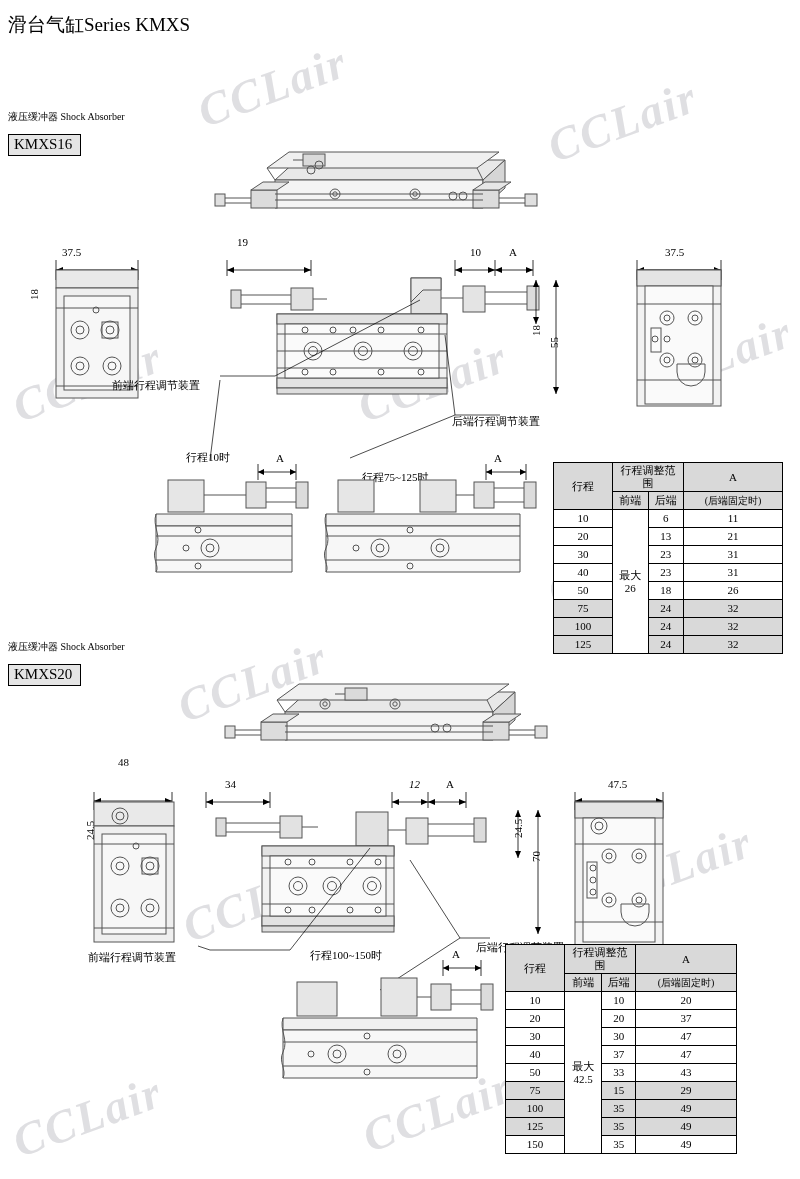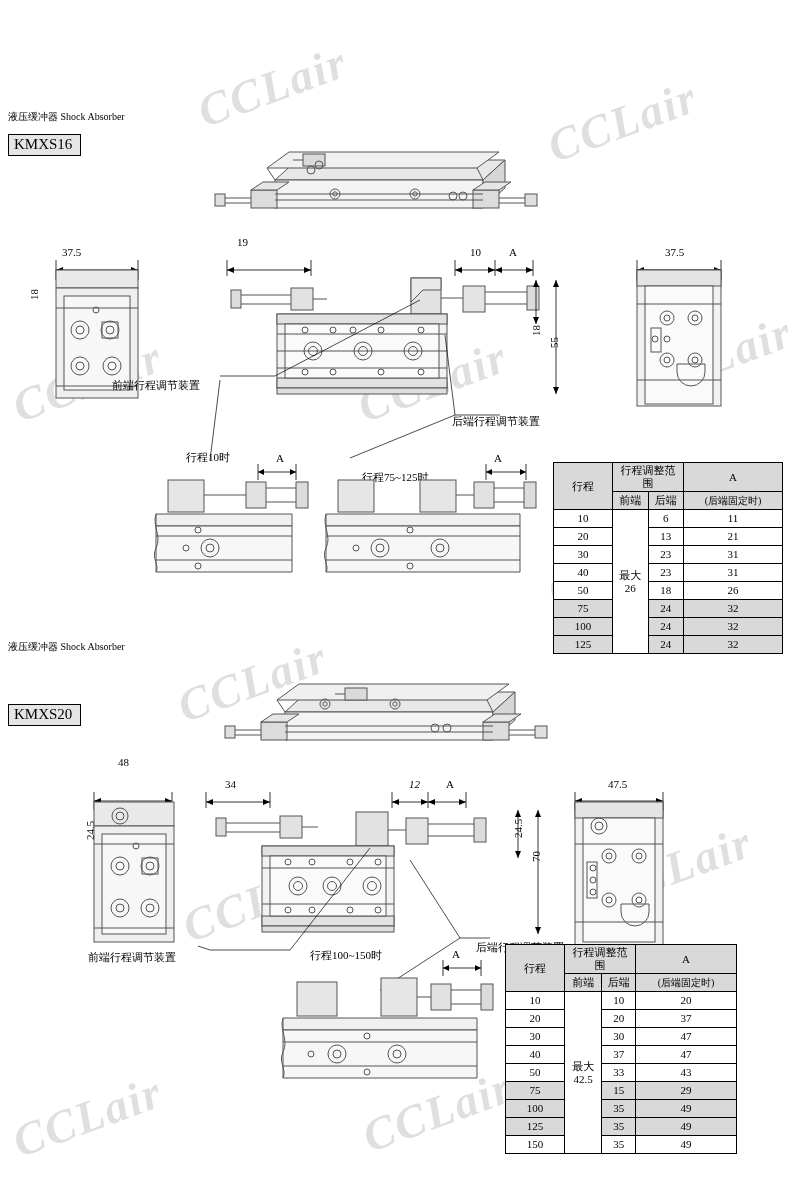--- a/index.html
+++ b/index.html
@@ -101,20 +101,23 @@
   <div class="wm" style="left:10px;  top:355px;">CCLair</div>
   <div class="wm" style="left:355px; top:355px;">CCLair</div>
   <div class="wm" style="left:640px; top:330px;">CCLair</div>
   <div class="wm" style="left:545px; top:540px;">CCLair</div>
   <div class="wm" style="left:175px; top:655px;">CCLair</div>
   <div class="wm" style="left:600px; top:840px;">CCLair</div>
   <div class="wm" style="left:180px; top:875px;">CCLair</div>
   <div class="wm" style="left:10px;  top:1090px;">CCLair</div>
   <div class="wm" style="left:360px; top:1085px;">CCLair</div>
 
+  <div class="title-line" style="left:8px; top:12px;">
+    <span>滑台气缸</span><span>Series KMXS</span>
+  </div>
 
   <div class="sec-head" style="left:8px; top:110px;">
     <span>液压缓冲器</span>
     <span>Shock Absorber</span>
   </div>
   <div class="model-box" style="left:8px; top:134px;">KMXS16</div>
 
   <svg style="left:215px; top:150px;" width="330" height="90">
     <g stroke="#555" fill="none" stroke-width="1">
 
@@ -432,21 +435,21 @@
       <td class="shade">24</td>
       <td class="shade">32</td>
     </tr>
   </tbody>
     </table>
 
   <div class="sec-head" style="left:8px; top:640px;">
     <span>液压缓冲器</span>
     <span>Shock Absorber</span>
   </div>
-  <div class="model-box" style="left:8px; top:664px;margin-top:40px;">KMXS20</div>
+  <div class="model-box" style="left:8px; top:664px;">KMXS20</div>
 
   <svg style="left:225px; top:682px;" width="330" height="90">
     <g stroke="#555" fill="none" stroke-width="1">
       <polygon points="60,30 268,30 290,10 82,10" fill="#e8e8e8"></polygon>
       <polygon points="60,30 60,58 268,58 268,30" fill="#f4f4f4"></polygon>
       <polygon points="268,30 290,10 290,38 268,58" fill="#d6d6d6"></polygon>
       <polygon points="52,18 262,18 284,2 74,2" fill="#f0f0f0"></polygon>
       <rect x="36" y="40" width="26" height="18" fill="#dcdcdc"></rect>
       <polygon points="36,40 48,32 74,32 62,40" fill="#e6e6e6"></polygon>
       <rect x="258" y="40" width="26" height="18" fill="#dcdcdc"></rect>

